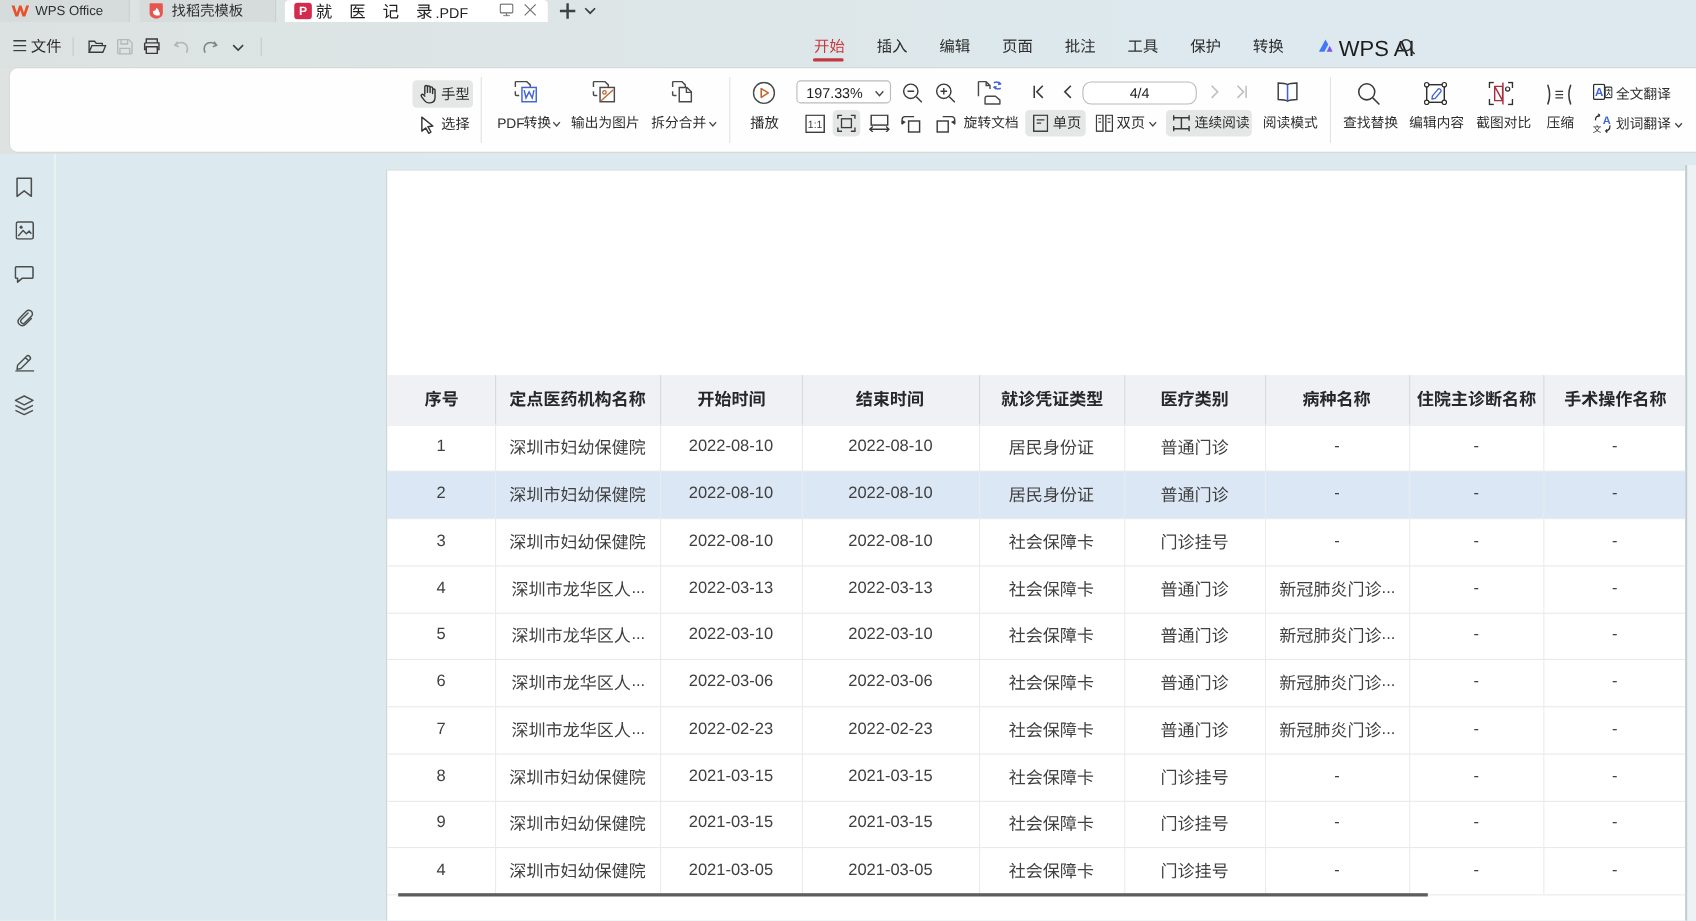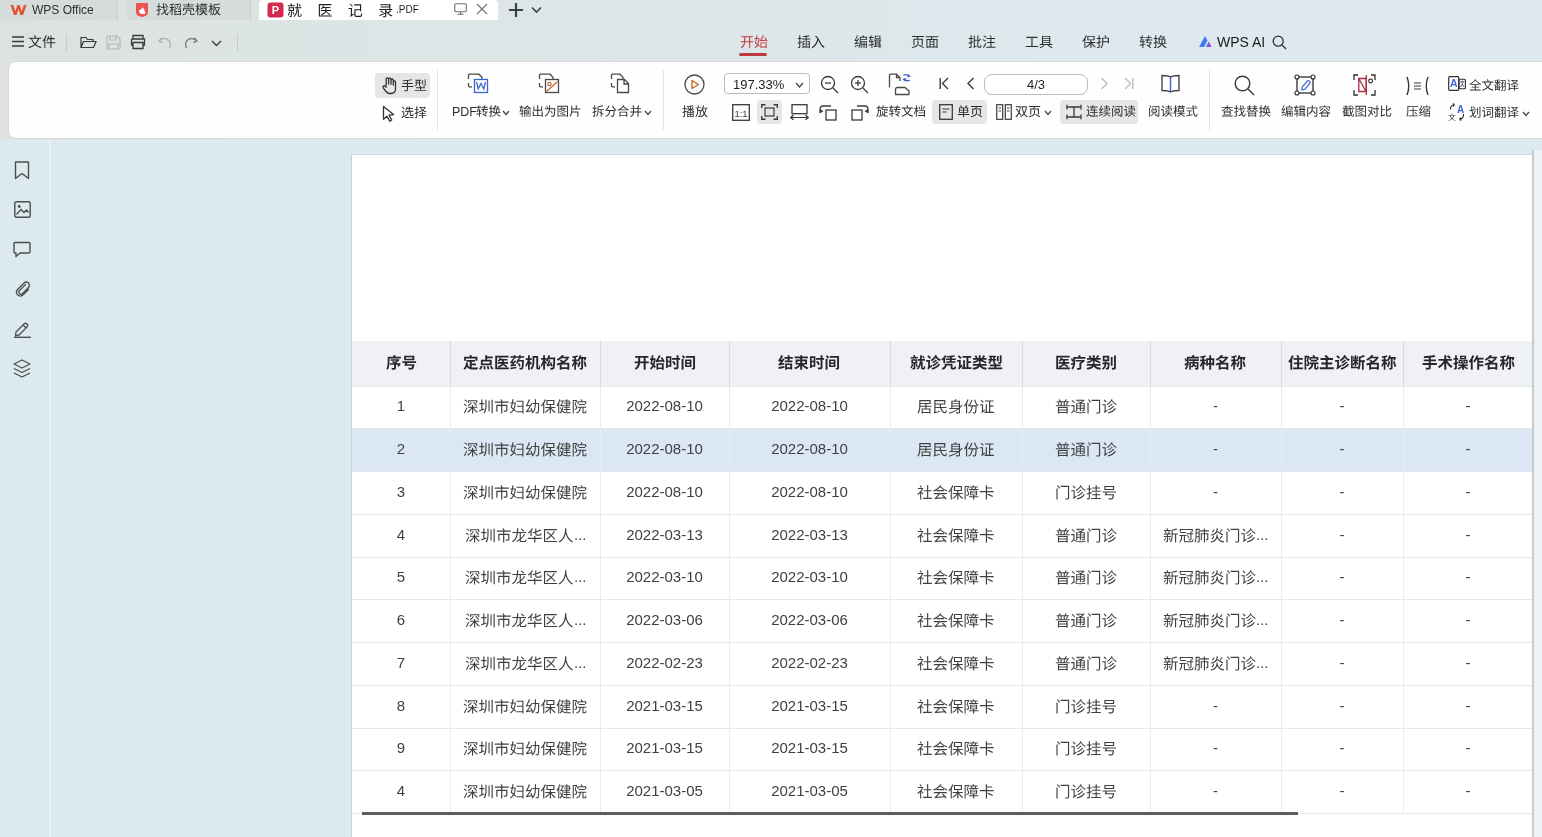--- a/index.html
+++ b/index.html
@@ -166,21 +166,21 @@
     <text x="8.5" y="12" font-family="Liberation Sans" font-size="11" font-weight="bold" fill="#fff" text-anchor="middle">P</text>
   </svg>
 <svg class="ab" style="left:287px;top:2.5px" width="107" height="20">
     <g fill="#1f1f1f" transform="translate(0,12.9) scale(0.015000)">
       <use href="#r5c31"></use>
       <use href="#r533b" x="2027"></use>
       <use href="#r8bb0" x="4053"></use>
       <use href="#r5f55" x="6080"></use>
     </g>
   </svg>
-<div class="txt" style="left:396px;top:3.5px;font-size:10px;color:#1f1f1f">.PDF</div>
+<div class="txt" style="left:396px;top:3.5px;font-size:13px;color:#1f1f1f">.PDF</div>
 <svg class="ab" style="left:454px;top:3px" width="13" height="12">
     <rect x="0.75" y="0.75" width="11.5" height="8" rx="1.2" fill="none" stroke="#6b6f6d" stroke-width="1.1"></rect>
     <line x1="6.5" y1="9" x2="6.5" y2="11" stroke="#6b6f6d" stroke-width="1.1"></line>
     <line x1="3.5" y1="11.3" x2="9.5" y2="11.3" stroke="#6b6f6d" stroke-width="1.1"></line>
   </svg>
 <svg class="ab" style="left:476px;top:3px" width="12" height="12">
     <path d="M1 1 L11 11 M11 1 L1 11" stroke="#6f7371" stroke-width="1.1"></path>
   </svg>
 <svg class="ab" style="left:508px;top:2px" width="16" height="16">
     <path d="M8 1 V15 M1 8 H15" stroke="#3c4240" stroke-width="2.2"></path>
@@ -264,21 +264,21 @@
 <svg class="ab" style="left:1139px;top:35px" width="29" height="18">
     <g fill="#2e2e2e" transform="translate(0,12.0) scale(0.014000)">
       <use href="#r8f6c"></use>
       <use href="#r6362" x="1000"></use>
     </g>
   </svg>
 <svg class="ab" style="left:1197px;top:35px" width="16" height="14">
     <path d="M2 12 L8 1 L10.5 5.5 L7 12 Z" fill="#3f7bf4"></path>
     <path d="M9 12 L11.8 6.5 L14.5 12 Z" fill="#7b56ee"></path>
   </svg>
-<div class="txt" style="left:1217px;top:34px;font-size:14px;color:#1c1c1c">WPS AI</div>
+<div class="txt" style="left:1217px;top:34px;font-size:20px;color:#1c1c1c">WPS AI</div>
 <svg class="ab" style="left:1272px;top:35px" width="15" height="15">
     <circle cx="6.2" cy="6.2" r="5" fill="none" stroke="#2f2f2f" stroke-width="1.3"></circle>
     <line x1="10" y1="10" x2="14" y2="14" stroke="#2f2f2f" stroke-width="1.3"></line>
   </svg>
 <div class="ab" style="left:0;top:62px;width:1542px;height:78px;background:linear-gradient(90deg,#dee3e2 0,#dee6e7 30%,#dde9ee 70%,#dde9ee 100%)"></div>
 <div class="ab" style="left:8px;top:61px;width:1544px;height:78px;background:#fdfefd;border:1px solid #d6dad9;border-radius:8px"></div>
 <div class="ab" style="left:375px;top:73px;width:55px;height:25px;background:#e4e7e5;border-radius:4px"></div>
 <svg class="ab" style="left:381px;top:76px" width="17" height="19">
     <path d="M5.2 9.5 V3.2 Q5.2 1.8 6.4 1.8 Q7.6 1.8 7.6 3.2 V8 M7.6 3.5 Q7.6 2.1 8.8 2.1 Q10 2.1 10 3.5 V8.2 M10 4.2 Q10 3 11.1 3 Q12.3 3 12.3 4.2 V9 M12.3 6 Q12.3 4.9 13.4 4.9 Q14.5 4.9 14.5 6 V12.5 Q14.5 17.5 10 17.5 H8.5 Q6.5 17.5 5 15.5 L2.2 11.8 Q1.4 10.7 2.3 10 Q3.2 9.3 4.2 10.3 L5.2 11.4" fill="none" stroke="#333" stroke-width="1.3" stroke-linecap="round" stroke-linejoin="round"></path>
   </svg>
@@ -407,21 +407,21 @@
     <path d="M8 2 H16 Q19 2 19 5.5 V9" fill="none" stroke="#3a3a3a" stroke-width="1.3"></path>
     <path d="M19 5 L19 9.5 L15.5 7 Z" fill="#3a3a3a"></path>
   </svg>
 <svg class="ab" style="left:939px;top:77px" width="10" height="13">
     <path d="M1.2 1 V12 M9 1 L3.5 6.5 L9 12" fill="none" stroke="#3a3a3a" stroke-width="1.4"></path>
   </svg>
 <svg class="ab" style="left:966px;top:77px" width="9" height="13">
     <path d="M7.5 1 L2 6.5 L7.5 12" fill="none" stroke="#3a3a3a" stroke-width="1.4"></path>
   </svg>
 <div class="ab" style="left:984px;top:74px;width:104px;height:21px;border:1px solid #b8bcba;border-radius:8px;background:#fff"></div>
-<div class="txt" style="left:984px;top:77px;width:104px;text-align:center;font-size:13px;color:#1f1f1f">4/3</div>
+<div class="txt" style="left:984px;top:77px;width:104px;text-align:center;font-size:13px;color:#1f1f1f">4/4</div>
 <svg class="ab" style="left:1100px;top:77px" width="9" height="13">
     <path d="M1.5 1 L7 6.5 L1.5 12" fill="none" stroke="#bcc0be" stroke-width="1.4"></path>
   </svg>
 <svg class="ab" style="left:1124px;top:77px" width="10" height="13">
     <path d="M1 1 L6.5 6.5 L1 12 M8.8 1 V12" fill="none" stroke="#bcc0be" stroke-width="1.4"></path>
   </svg>
 <svg class="ab" style="left:1160px;top:74px" width="21" height="20">
     <path d="M10.5 3 Q8 1.5 2 1.5 V16.5 Q8 16.5 10.5 18 Q13 16.5 19 16.5 V1.5 Q13 1.5 10.5 3 Z" fill="none" stroke="#3a3a3a" stroke-width="1.3"></path>
     <line x1="10.5" y1="3" x2="10.5" y2="18" stroke="#3f64d8" stroke-width="1.4"></line>
   </svg>

